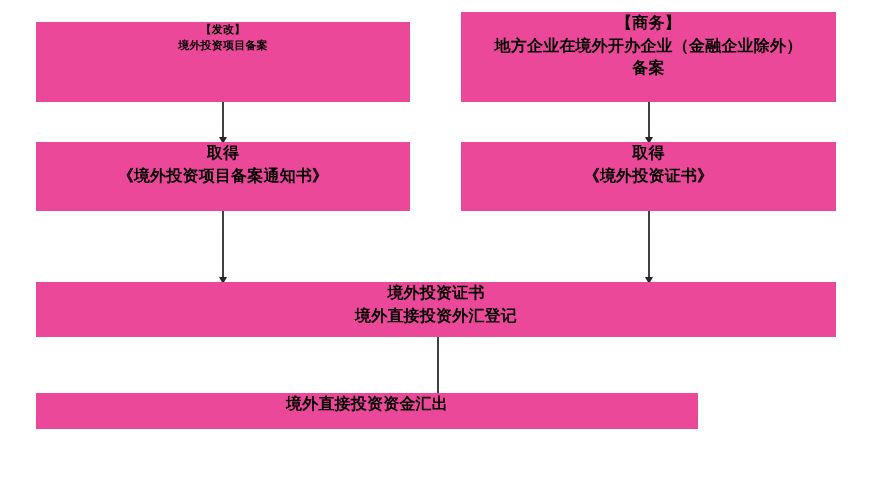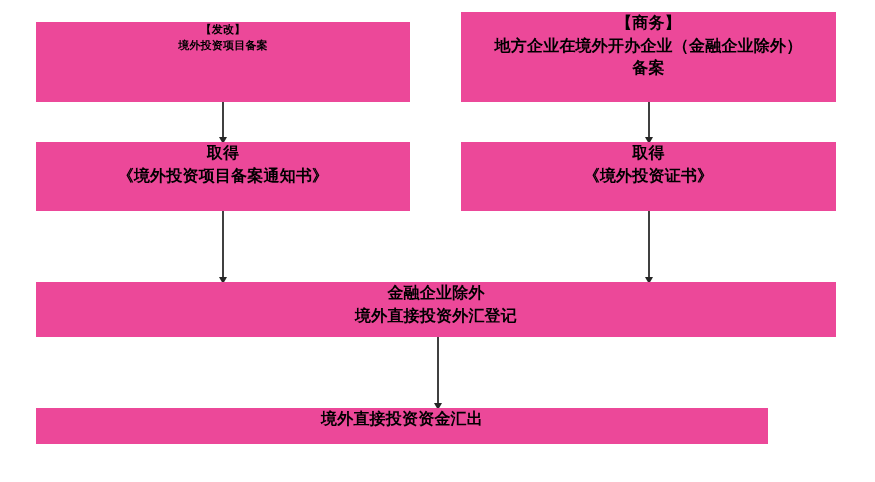--- a/index.html
+++ b/index.html
@@ -35,21 +35,21 @@
     white-space: pre-line;
     line-height: 1.42;
   }
 
   
   #node-ndrc-filing      { left: 36px;  top: 22px;  width: 374px; height: 80px; font-size: 11px; }
   #node-mofcom-filing    { left: 461px; top: 12px;  width: 375px; height: 90px; font-size: 16px; }
   #node-ndrc-certificate { left: 36px;  top: 142px; width: 374px; height: 69px; font-size: 16px; }
   #node-odi-certificate  { left: 461px; top: 142px; width: 375px; height: 69px; font-size: 16px; }
   #node-bank-forex       { left: 36px;  top: 282px; width: 800px; height: 55px; font-size: 16px; }
-  #node-remittance       { left: 36px;  top: 408px; width: 732px; height: 36px; font-size: 16px; }
+  #node-remittance       { left: 36px;  top: 393px; width: 662px; height: 36px; font-size: 16px; }
 
   
   .connector {
     position: absolute;
     width: 13px;
     pointer-events: none;
   }
   .connector .line {
     position: absolute;
     left: 6px;
@@ -114,21 +114,21 @@
     <span class="line"></span>
     <span class="head"></span>
   </div>
 
   <div class="connector" id="conn-odicert-to-bank">
     <span class="line"></span>
     <span class="head"></span>
   </div>
 
   <div class="node" id="node-bank-forex">
-    <span class="txt">金融企业除外
+    <span class="txt">境外投资证书
 境外直接投资外汇登记</span>
   </div>
 
   <div class="connector" id="conn-bank-to-remit">
     <span class="line"></span>
     <span class="head"></span>
   </div>
 
   <div class="node" id="node-remittance">
     <span class="txt">境外直接投资资金汇出</span>

